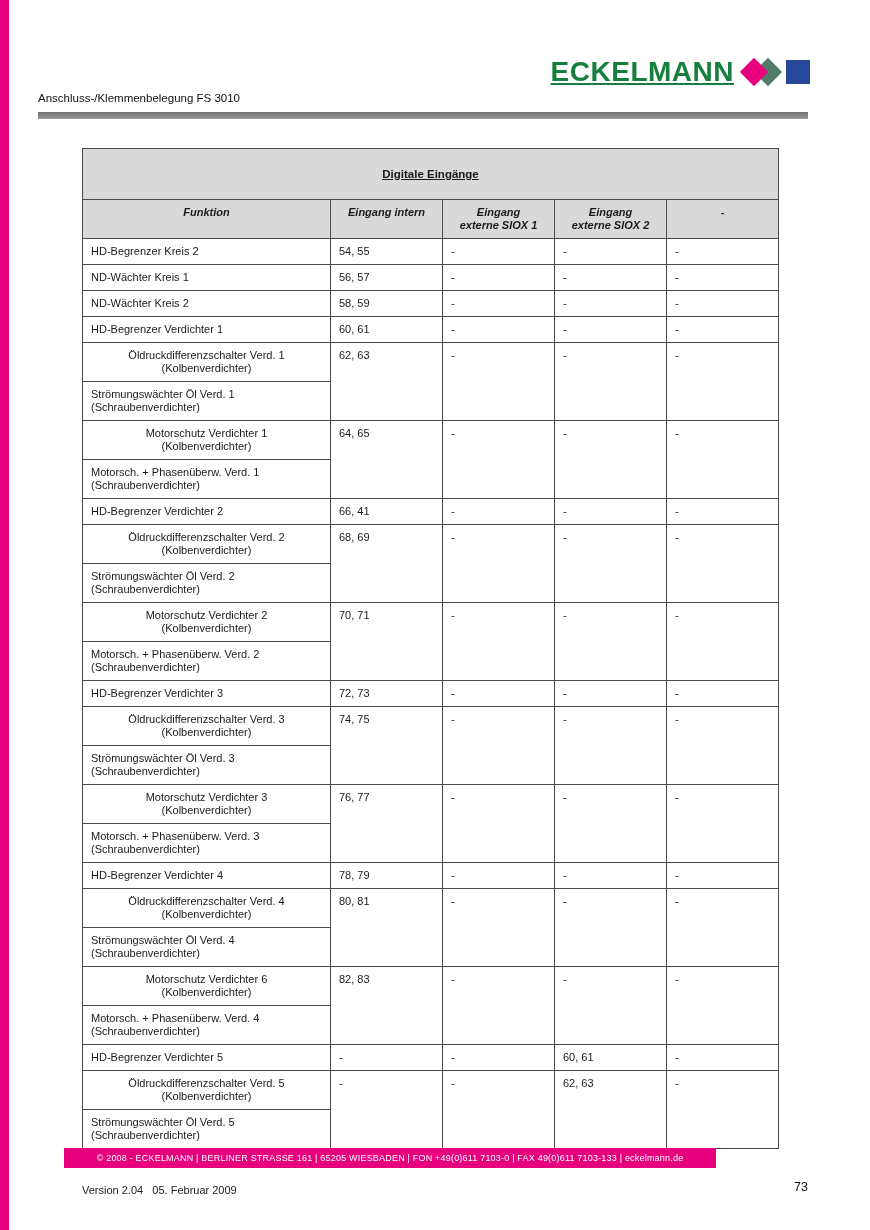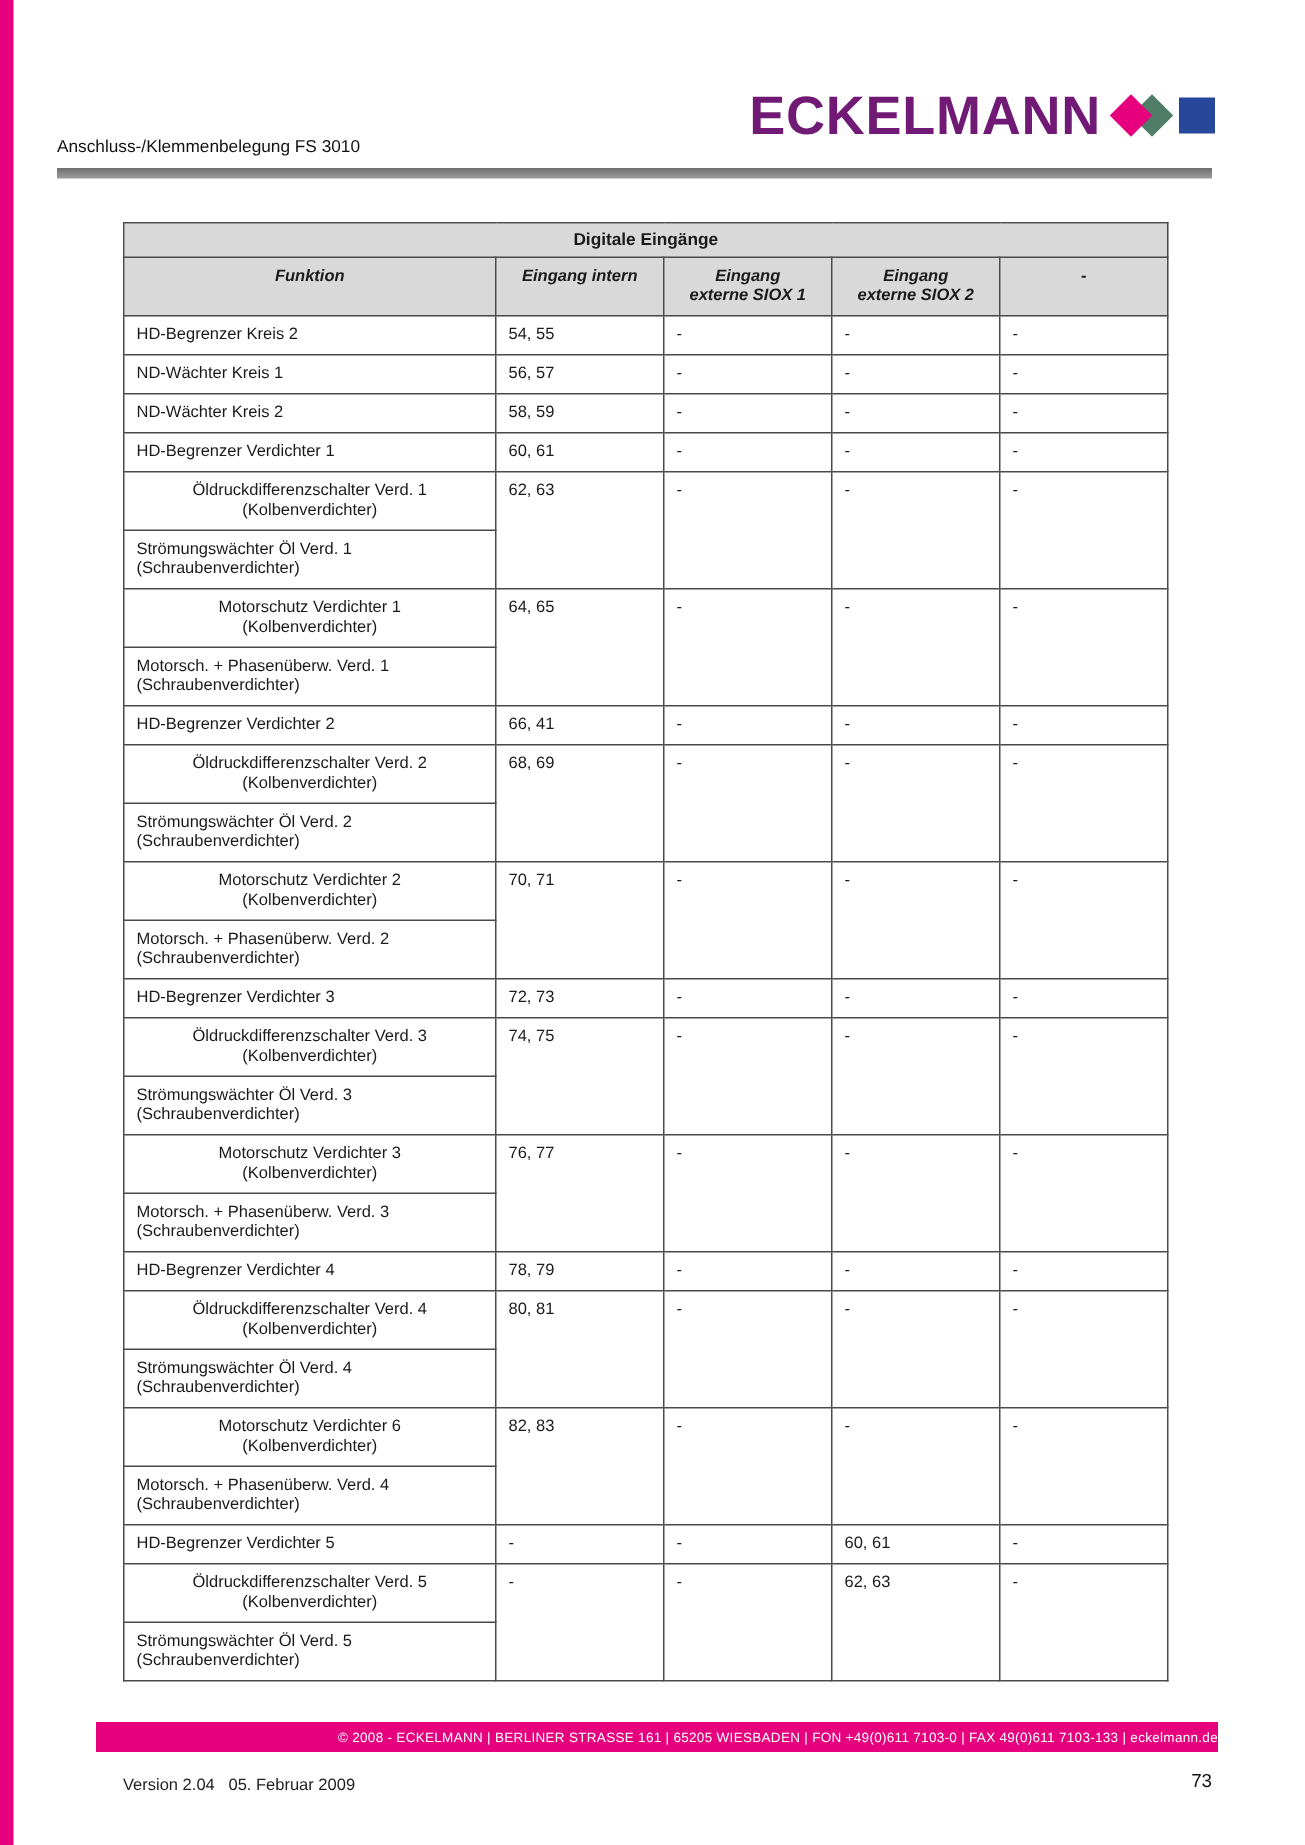--- a/index.html
+++ b/index.html
@@ -7,21 +7,21 @@
   .page {
     position:relative; width:870px; height:1230px; background:#ffffff; overflow:hidden;
   }
   .left-stripe {
     position:absolute; left:0; top:0; width:9px; height:1230px; background:var(--magenta);
   }
   .logo-row {
     position:absolute; right:60px; top:56px; display:flex; align-items:center; gap:10px;
   }
   .brand-text {
-    font-size:36px; font-weight:bold; letter-spacing:0.5px; color:#701a75;
+    font-size:28px; font-weight:bold; letter-spacing:0.5px; color:#15803d;text-decoration:underline;
   }
   .logo-mark { display:flex; align-items:center; height:30px; }
   .logo-mark .diamond {
     width:20px; height:20px; transform:rotate(45deg); display:inline-block;
   }
   .logo-mark .d-magenta { background:var(--magenta); margin-right:-6px; z-index:2; }
   .logo-mark .d-green  { background:var(--logo-green); z-index:1; }
   .logo-mark .sq-blue  { width:24px; height:24px; background:var(--logo-blue); margin-left:8px; }
   .doc-header {
     position:absolute; left:38px; top:92px; font-size:11.5px; color:#111;
@@ -31,37 +31,37 @@
     background:linear-gradient(#6f6f6f, #9c9c9c);
   }
   .data-table {
     position:absolute; left:82px; top:148px; width:696px;
     border-collapse:collapse; table-layout:fixed;
     font-size:11px; color:#1a1a1a;
   }
   .data-table td, .data-table th { border:1px solid var(--border-dark); }
   .table-title {
     background:var(--header-bg); font-weight:bold; text-align:center;
-    padding:5px 4px; font-size:11.5px;
+    padding:19px 4px; font-size:11.5px;text-decoration:underline;
   }
   .col-head {
     background:var(--header-bg); font-weight:bold; font-style:italic;
     text-align:center; vertical-align:top; padding:6px 8px;
     white-space:pre-line; line-height:13px;
   }
   .fn {
     padding:6px 8px; vertical-align:top; white-space:pre-line; line-height:13px;
   }
   .val { padding:6px 8px; vertical-align:top; line-height:13px; }
   .split-top    { border-bottom:1px solid var(--border-light);text-align:center; }
   .split-bottom { border-top:1px solid var(--border-light);margin-left:16px; }
   .footer-bar {
-    position:absolute; left:64px; top:1148px; width:748px; height:20px;
+    position:absolute; left:64px; top:1148px; width:652px; height:20px;
     background:var(--magenta); color:#ffffff; font-size:9px;
-    text-align:right; line-height:20px; letter-spacing:0.2px;
+    text-align:center; line-height:20px; letter-spacing:0.2px;
   }
   .version-text {
     position:absolute; left:82px; top:1184px; font-size:11px; color:#222; white-space:pre;
   }
   .page-number {
     position:absolute; right:62px; top:1180px; font-size:12.5px; color:#111;
   }
 </style>
 </head>
 <body>

